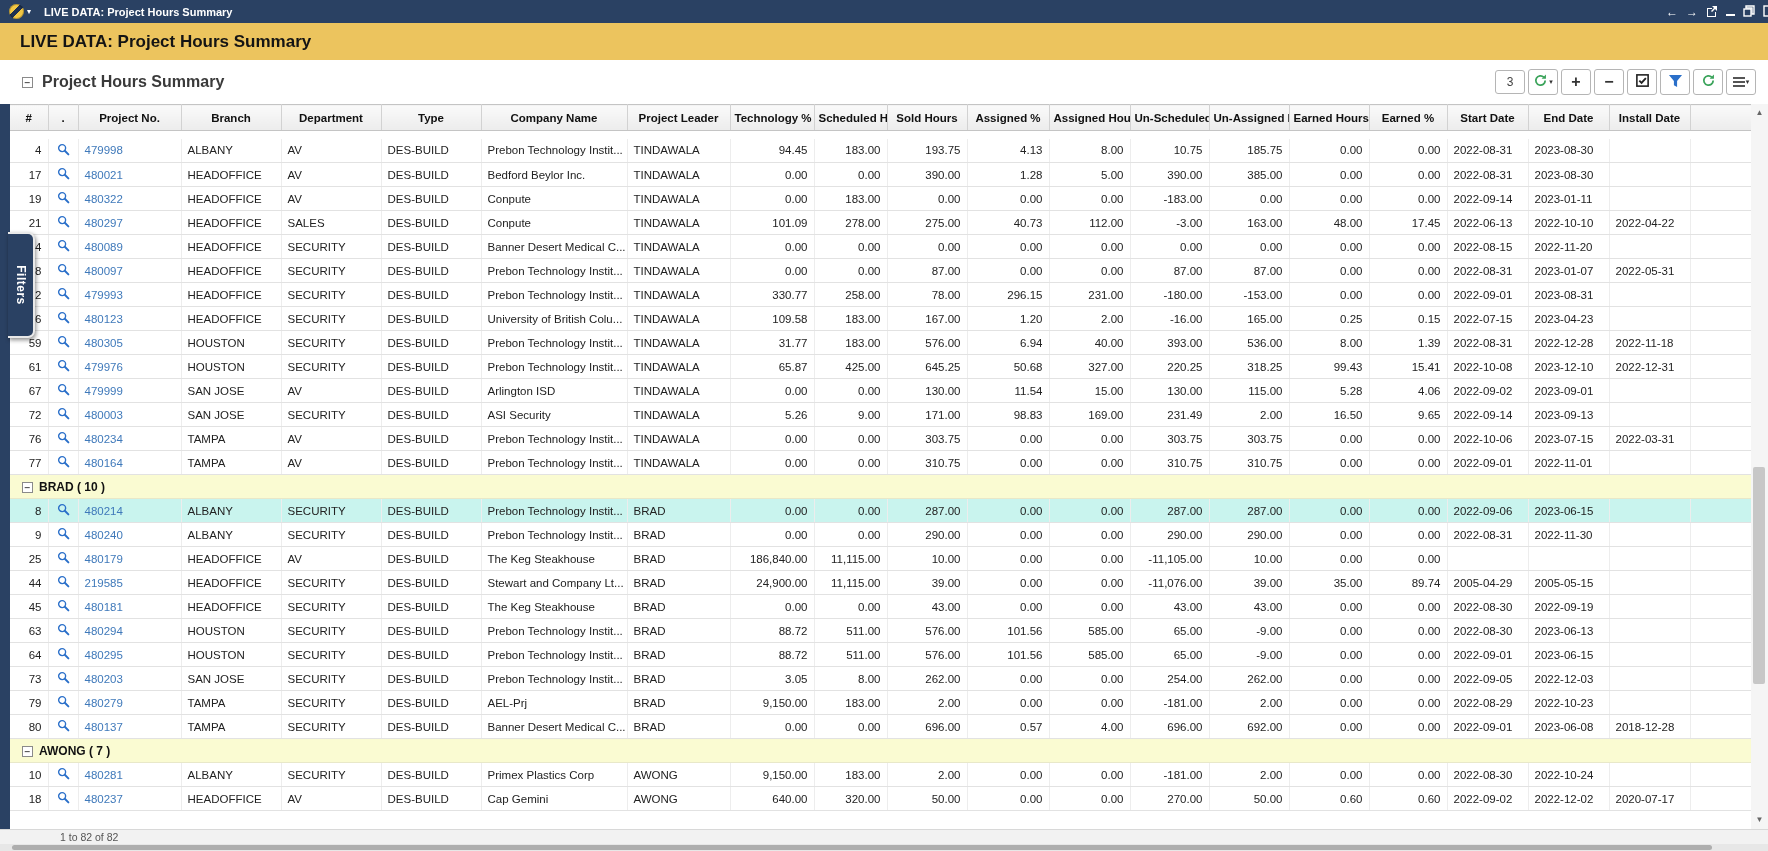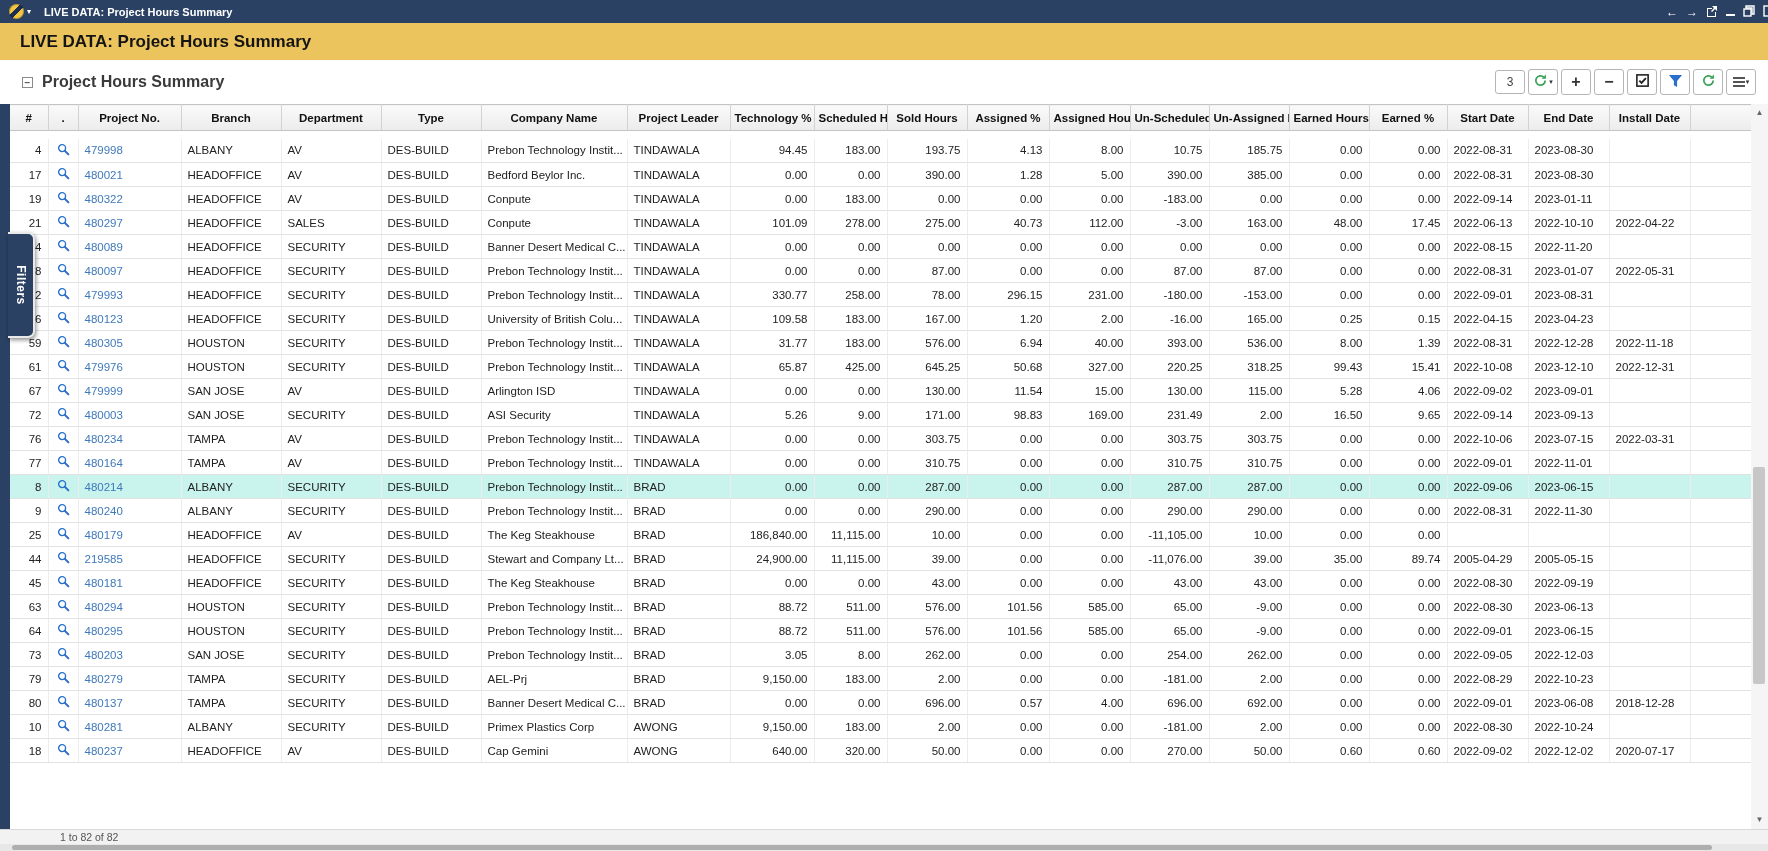--- a/index.html
+++ b/index.html
@@ -417,21 +417,21 @@
           <td>TINDAWALA</td>
           <td class="num">109.58</td>
           <td class="num">183.00</td>
           <td class="num">167.00</td>
           <td class="num">1.20</td>
           <td class="num">2.00</td>
           <td class="num">-16.00</td>
           <td class="num">165.00</td>
           <td class="num">0.25</td>
           <td class="num">0.15</td>
-          <td>2022-04-15</td>
+          <td>2022-07-15</td>
           <td>2023-04-23</td>
           <td></td>
           <td></td>
         </tr>
         <tr>
           <td class="num">59</td>
           <td class="ctr"><svg width="13" height="13" viewBox="0 0 16 16">
               <circle cx="6.3" cy="6.3" r="4.3" fill="none" stroke="#2a6fc9" stroke-width="1.7"></circle>
               <line x1="9.6" y1="9.6" x2="14" y2="14" stroke="#2a6fc9" stroke-width="2.4" stroke-linecap="round"></line>
             </svg></td>
@@ -578,20 +578,23 @@
           <td class="num">0.00</td>
           <td class="num">310.75</td>
           <td class="num">310.75</td>
           <td class="num">0.00</td>
           <td class="num">0.00</td>
           <td>2022-09-01</td>
           <td>2022-11-01</td>
           <td></td>
           <td></td>
         </tr>
+        <tr class="group">
+          <td colspan="21"><span class="cbox">−</span><span class="glabel">BRAD ( 10 )</span></td>
+        </tr>
         <tr class="sel">
           <td class="num">8</td>
           <td class="ctr"><svg width="13" height="13" viewBox="0 0 16 16">
               <circle cx="6.3" cy="6.3" r="4.3" fill="none" stroke="#2a6fc9" stroke-width="1.7"></circle>
               <line x1="9.6" y1="9.6" x2="14" y2="14" stroke="#2a6fc9" stroke-width="2.4" stroke-linecap="round"></line>
             </svg></td>
           <td><a class="plink" href="#">480214</a></td>
           <td>ALBANY</td>
           <td>SECURITY</td>
           <td>DES-BUILD</td>
@@ -838,20 +841,23 @@
           <td class="num">4.00</td>
           <td class="num">696.00</td>
           <td class="num">692.00</td>
           <td class="num">0.00</td>
           <td class="num">0.00</td>
           <td>2022-09-01</td>
           <td>2023-06-08</td>
           <td>2018-12-28</td>
           <td></td>
         </tr>
+        <tr class="group">
+          <td colspan="21"><span class="cbox">−</span><span class="glabel">AWONG ( 7 )</span></td>
+        </tr>
         <tr>
           <td class="num">10</td>
           <td class="ctr"><svg width="13" height="13" viewBox="0 0 16 16">
               <circle cx="6.3" cy="6.3" r="4.3" fill="none" stroke="#2a6fc9" stroke-width="1.7"></circle>
               <line x1="9.6" y1="9.6" x2="14" y2="14" stroke="#2a6fc9" stroke-width="2.4" stroke-linecap="round"></line>
             </svg></td>
           <td><a class="plink" href="#">480281</a></td>
           <td>ALBANY</td>
           <td>SECURITY</td>
           <td>DES-BUILD</td>

